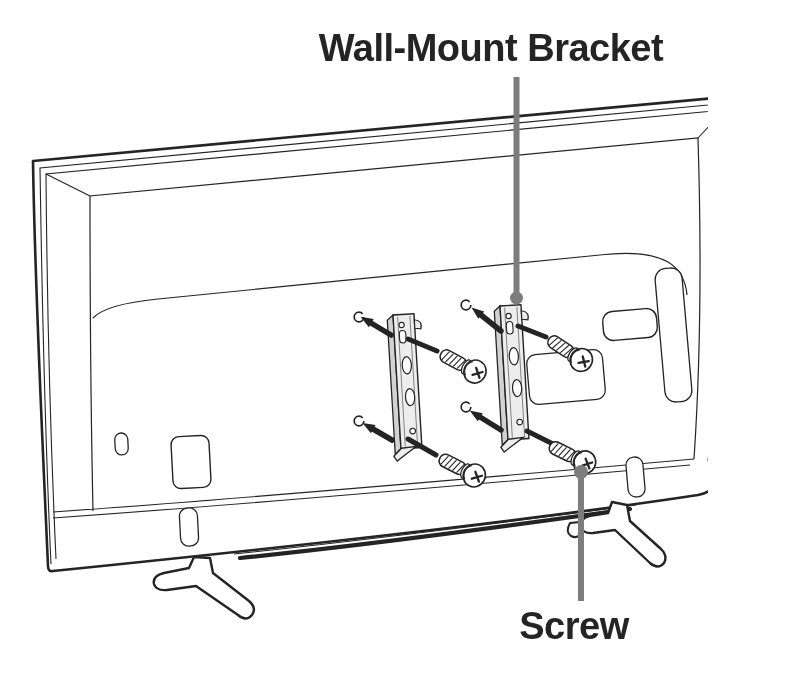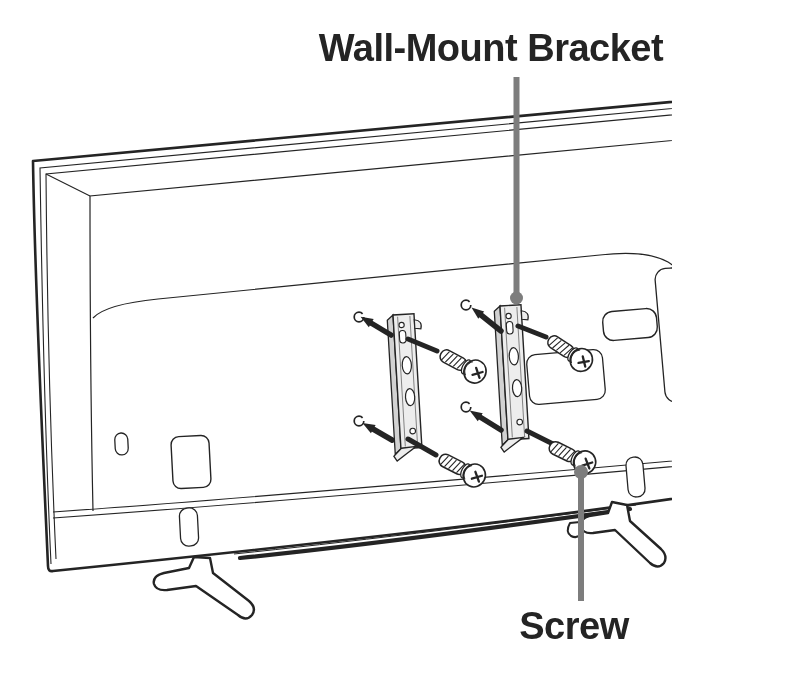--- a/index.html
+++ b/index.html
@@ -4,21 +4,21 @@
 <style>
   :root{
     --ink:#242424;
     --leader-gray:#7d7d7d;
     --bracket-fill:#ededed;
     --bracket-side-fill:#d2d2d2;
     --background:#ffffff;
   }
   html,body{margin:0;padding:0;background:var(--background);}
   #stage{position:relative;width:672px;height:686px;background:var(--background);overflow:hidden;
-         font-family:"Liberation Sans", sans-serif;}
+         font-family:"Liberation Sans", sans-serif;padding-left:36px;}
   svg{position:absolute;left:0;top:0;}
   .stroke-ink{stroke:var(--ink);}
   .fill-none{fill:none;}
   .fill-white{fill:#ffffff;}
   .bracket-front{fill:var(--bracket-fill);}
   .bracket-side{fill:var(--bracket-side-fill);}
   .leader{stroke:var(--leader-gray);}
   .leader-dot{fill:var(--leader-gray);}
   text.callout{font-family:"Liberation Sans",sans-serif;font-weight:bold;font-size:38px;
                fill:var(--ink);letter-spacing:-0.5px;}

